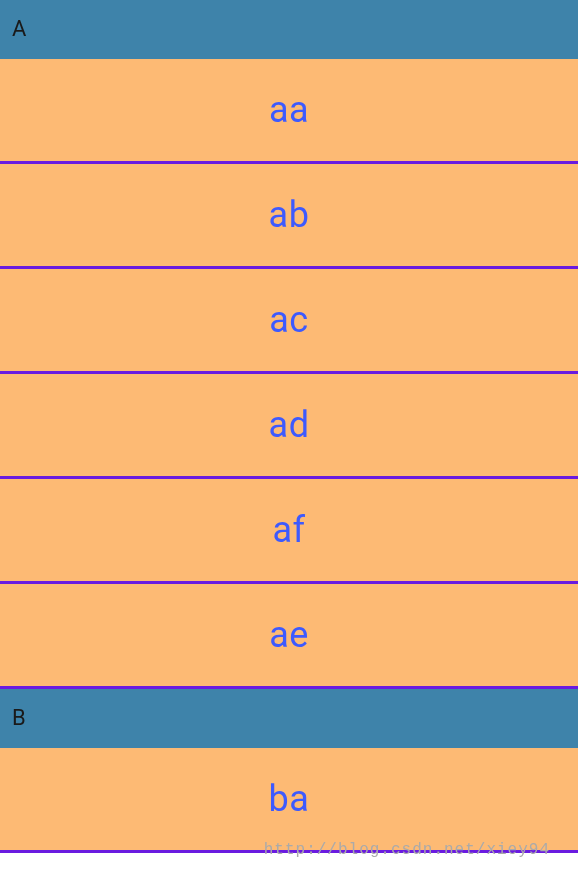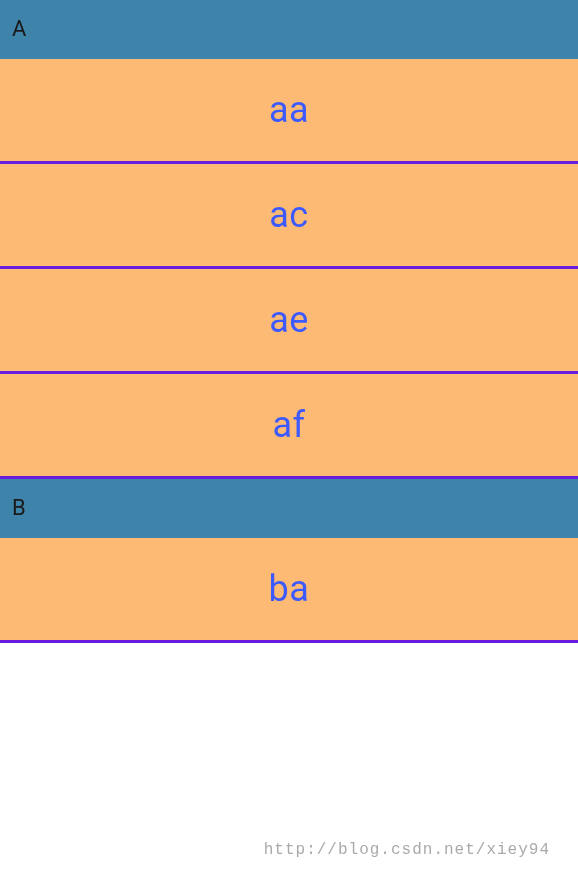--- a/index.html
+++ b/index.html
@@ -55,27 +55,33 @@
 <div class="container">
 
   <div class="section-header">
     <span>A</span>
   </div>
 
   <div class="list-item">
     <span>aa</span>
   </div>
   <div class="list-item">
+    <span>ab</span>
+  </div>
+  <div class="list-item">
     <span>ac</span>
   </div>
   <div class="list-item">
-    <span>ae</span>
+    <span>ad</span>
   </div>
   <div class="list-item">
     <span>af</span>
+  </div>
+  <div class="list-item">
+    <span>ae</span>
   </div>
 
   <div class="section-header">
     <span>B</span>
   </div>
 
   <div class="list-item">
     <span>ba</span>
   </div>
 

